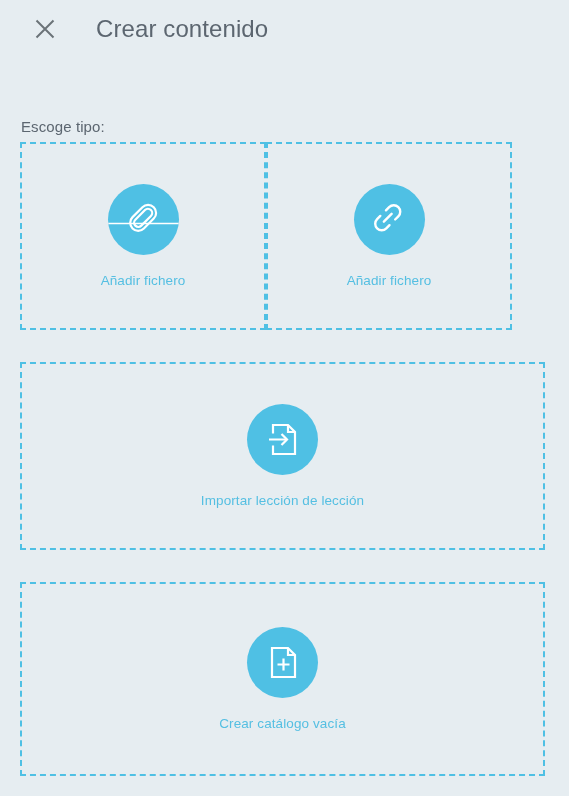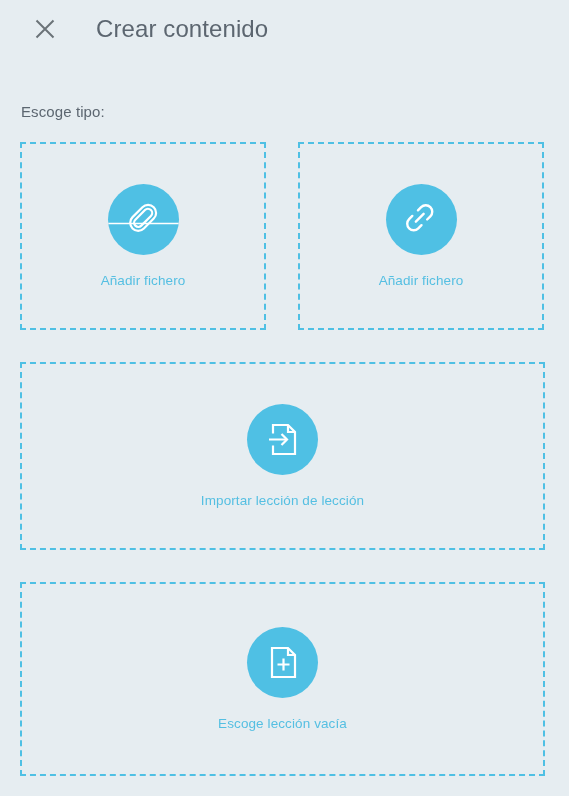--- a/index.html
+++ b/index.html
@@ -45,37 +45,36 @@
     color: #5c6670;
     font-weight: normal;
     letter-spacing: 0.1px;
     white-space: nowrap;
   }
 
   
   .section-label {
     position: absolute;
     left: 21px;
-    top: 103px;
+    top: 118px;
     font-size: 15px;
     color: #5c6670;
     letter-spacing: 0.1px;
   }
 
   
   .cards {
     position: absolute;
     left: 20px;
     top: 142px;
     width: 525px;
   }
 
   .card-row {
     display: flex;
-    gap: 32px;
     margin-bottom: 32px;
   }
 
   .card {
     box-sizing: border-box;
     border: 2px dashed #4fc0e4;
     background: transparent;
     display: flex;
     flex-direction: column;
     align-items: center;
@@ -183,17 +182,17 @@
       <div class="icon-circle">
         <svg width="71" height="71" viewBox="0 0 71 71" aria-hidden="true">
           <g fill="none" stroke="#ffffff" stroke-width="2.2" stroke-linejoin="miter">
             <path d="M25 21 H41 L48 28 V50 H25 Z"></path>
             <path d="M41 21 V28 H48"></path>
             <line x1="36.5" y1="31.5" x2="36.5" y2="43.5"></line>
             <line x1="30.5" y1="37.5" x2="42.5" y2="37.5"></line>
           </g>
         </svg>
       </div>
-      <div class="card-label">Escoge lección vacía</div>
+      <div class="card-label">Crear catálogo vacía</div>
     </div>
   </div>
 
 </div>
 
 </body></html>

